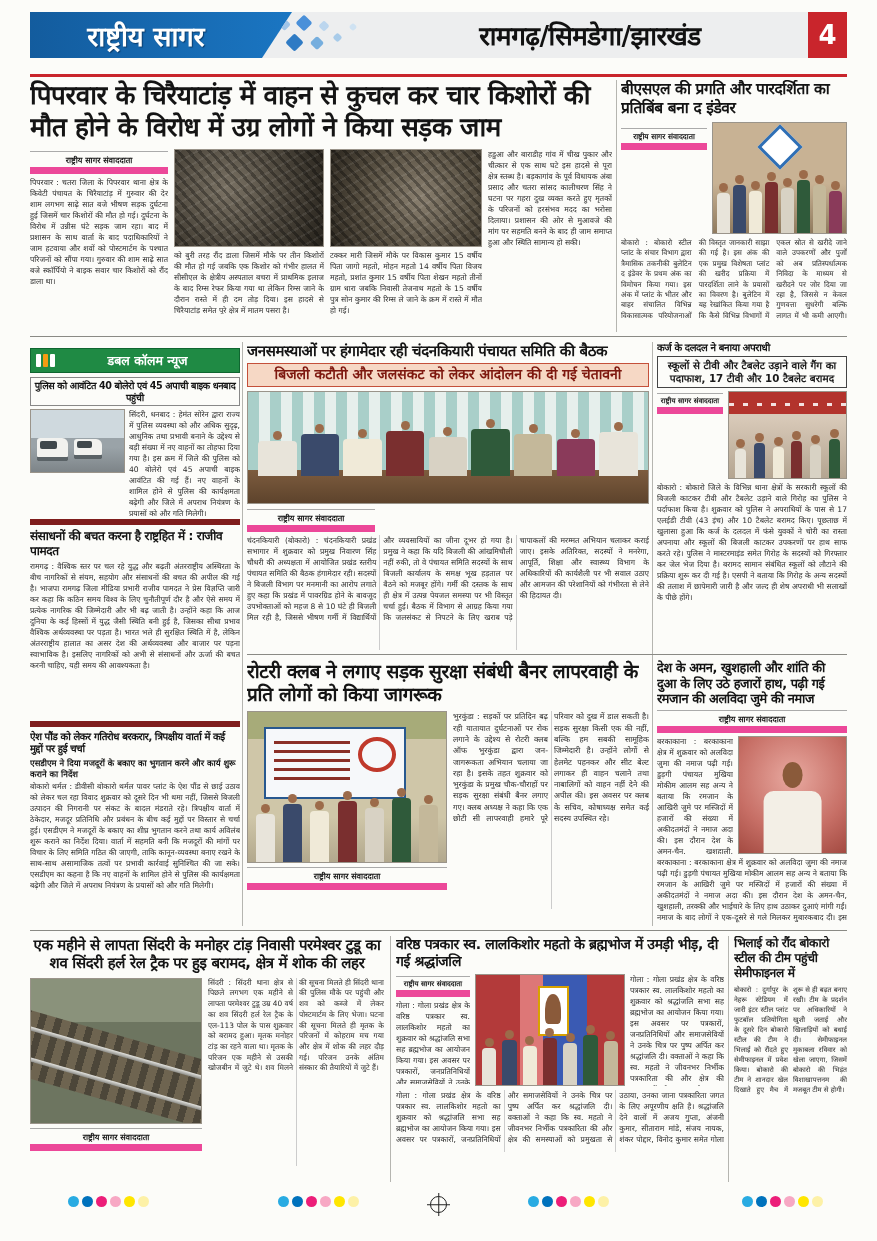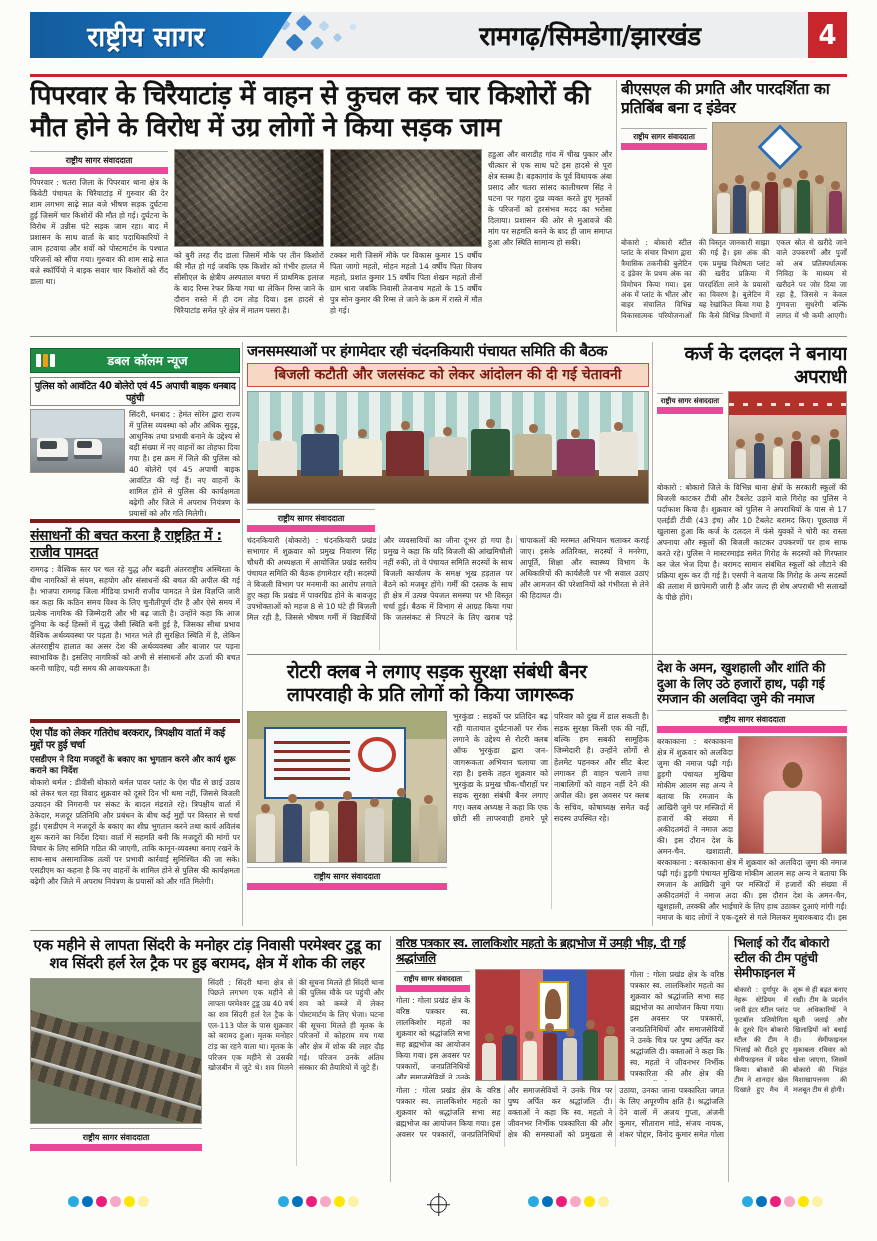--- a/index.html
+++ b/index.html
@@ -84,21 +84,21 @@
   .ph-brahm{background:linear-gradient(90deg,#b33a3a 0 30%,#d77 30% 45%,#3a5ab3 45% 75%,#b33a3a 75%);}
   .ph-brahm .frame{position:absolute;left:42%;top:10%;width:18%;height:42%;background:#fff;border:2px solid #d8a200;}
   .ph-brahm .frame:before{content:"";position:absolute;left:20%;top:12%;width:60%;height:66%;background:#8a5a3a;border-radius:50% 50% 20% 20%;}
   .ph-brahm .crowd{height:55%;}
   
   .dcn-bar{display:flex;align-items:center;gap:6px;background:#1f8a44;border:1px solid #0f6630;padding:3px 5px;}
   .dcn-flag{display:flex;gap:2px;}
   .dcn-flag span{width:5px;height:13px;background:#fff;border-radius:1px;}
   .dcn-flag span:nth-child(2){background:#f39c12;}
   .dcn-title{flex:1;text-align:center;color:#fff;font-size:12.5px;font-weight:800;}
-  .dcn-art{border-bottom:4px solid #7f1d1d;padding:4px 0;overflow:hidden;}
+  .dcn-art{border-bottom:6px solid #7f1d1d;padding:4px 0;overflow:hidden;}
   
   .greenbox{border:2px solid #2e8b46;outline:1px solid #2e8b46;outline-offset:1px;
             padding:4px;font-size:9px;font-weight:800;text-align:center;line-height:1.35;color:#12391e;background:#fff;}
   
   .dots{position:absolute;display:flex;gap:3px;}
   .dot{width:11px;height:11px;border-radius:50%;display:inline-block;}
   .crosshair{position:absolute;left:430px;top:1196px;width:15px;height:15px;border:1.5px solid #222;border-radius:50%;}
   .crosshair:before{content:"";position:absolute;left:50%;top:-4px;bottom:-4px;width:1.5px;background:#222;transform:translateX(-50%);}
   .crosshair:after{content:"";position:absolute;top:50%;left:-4px;right:-4px;height:1.5px;background:#222;transform:translateY(-50%);}
   .cols2{column-count:2;column-gap:6px;}
@@ -208,21 +208,21 @@
     </div>
     <div class="dcn-art" style="height:138px;">
       <div class="hl" style="font-size:9.6px;border:1px solid #888;padding:2px 3px;text-align:center;">पुलिस को आवंटित 40 बोलेरो एवं 45 अपाची बाइक धनबाद पहुंची</div>
       <div class="photo ph-veh" style="float:left;width:95px;height:64px;margin:3px 4px 1px 0;">
         <span class="van v1"></span>
         <span class="van v2"></span>
       </div>
       <div class="body" style="margin-top:3px;">सिंदरी, धनबाद : हेमंत सोरेन द्वारा राज्य में पुलिस व्यवस्था को और अधिक सुदृढ़, आधुनिक तथा प्रभावी बनाने के उद्देश्य से बड़ी संख्या में नए वाहनों का तोहफा दिया गया है। इस क्रम में जिले की पुलिस को 40 बोलेरो एवं 45 अपाची बाइक आवंटित की गई हैं। नए वाहनों के शामिल होने से पुलिस की कार्यक्षमता बढ़ेगी और जिले में अपराध नियंत्रण के प्रयासों को और गति मिलेगी।</div>
     </div>
     <div class="dcn-art" style="height:188px;">
-      <div class="hl" style="font-size:14px;text-decoration:underline;">संसाधनों की बचत करना है राष्ट्रहित में : राजीव पामदत</div>
+      <div class="hl" style="font-size:12px;">संसाधनों की बचत करना है राष्ट्रहित में : राजीव पामदत</div>
       <div class="body" style="margin-top:3px;">रामगढ़ : वैश्विक स्तर पर चल रहे युद्ध और बढ़ती अंतरराष्ट्रीय अस्थिरता के बीच नागरिकों से संयम, सहयोग और संसाधनों की बचत की अपील की गई है। भाजपा रामगढ़ जिला मीडिया प्रभारी राजीव पामदत ने प्रेस विज्ञप्ति जारी कर कहा कि कठिन समय विश्व के लिए चुनौतीपूर्ण दौर है और ऐसे समय में प्रत्येक नागरिक की जिम्मेदारी और भी बढ़ जाती है। उन्होंने कहा कि आज दुनिया के कई हिस्सों में युद्ध जैसी स्थिति बनी हुई है, जिसका सीधा प्रभाव वैश्विक अर्थव्यवस्था पर पड़ता है। भारत भले ही सुरक्षित स्थिति में है, लेकिन अंतरराष्ट्रीय हालात का असर देश की अर्थव्यवस्था और बाजार पर पड़ना स्वाभाविक है। इसलिए नागरिकों को अभी से संसाधनों और ऊर्जा की बचत करनी चाहिए, यही समय की आवश्यकता है।</div>
     </div>
     <div class="dcn-art" style="height:228px;border-bottom:none;">
       <div class="hl" style="font-size:10px;">ऐश पौंड को लेकर गतिरोध बरकरार, त्रिपक्षीय वार्ता में कई मुद्दों पर हुई चर्चा</div>
       <div style="font-size:8.4px;font-weight:800;margin:2px 0;">एसडीएम ने दिया मजदूरों के बकाए का भुगतान करने और कार्य शुरू कराने का निर्देश</div>
       <div class="body">बोकारो थर्मल : डीवीसी बोकारो थर्मल पावर प्लांट के ऐश पौंड से छाई उठाव को लेकर चल रहा विवाद शुक्रवार को दूसरे दिन भी थमा नहीं, जिससे बिजली उत्पादन की निगरानी पर संकट के बादल मंडराते रहे। त्रिपक्षीय वार्ता में ठेकेदार, मजदूर प्रतिनिधि और प्रबंधन के बीच कई मुद्दों पर विस्तार से चर्चा हुई। एसडीएम ने मजदूरों के बकाए का शीघ्र भुगतान करने तथा कार्य अविलंब शुरू कराने का निर्देश दिया। वार्ता में सहमति बनी कि मजदूरों की मांगों पर विचार के लिए समिति गठित की जाएगी, ताकि कानून-व्यवस्था बनाए रखने के साथ-साथ असामाजिक तत्वों पर प्रभावी कार्रवाई सुनिश्चित की जा सके। एसडीएम का कहना है कि नए वाहनों के शामिल होने से पुलिस की कार्यक्षमता बढ़ेगी और जिले में अपराध नियंत्रण के प्रयासों को और गति मिलेगी।</div>
     </div>
   </div>
   <div class="vrule" style="left:242px;top:342px;height:584px;"></div>
 
@@ -273,21 +273,22 @@
     <div style="display:flex;gap:6px;margin-top:3px;">
       <div style="width:128px;flex:none;">
         <div class="byline">राष्ट्रीय सागर संवाददाता</div>
       </div>
     </div>
     <div class="body cols3 colrule" style="height:122px;margin-top:-14px;padding-top:14px;">चंदनकियारी (बोकारो) : चंदनकियारी प्रखंड सभागार में शुक्रवार को प्रमुख निवारण सिंह चौधरी की अध्यक्षता में आयोजित प्रखंड स्तरीय पंचायत समिति की बैठक हंगामेदार रही। सदस्यों ने बिजली विभाग पर मनमानी का आरोप लगाते हुए कहा कि प्रखंड में पावरग्रिड होने के बावजूद उपभोक्ताओं को महज 8 से 10 घंटे ही बिजली मिल रही है, जिससे भीषण गर्मी में विद्यार्थियों और व्यवसायियों का जीना दूभर हो गया है। प्रमुख ने कहा कि यदि बिजली की आंखमिचौली नहीं रुकी, तो वे पंचायत समिति सदस्यों के साथ बिजली कार्यालय के समक्ष भूख हड़ताल पर बैठने को मजबूर होंगे। गर्मी की दस्तक के साथ ही क्षेत्र में उत्पन्न पेयजल समस्या पर भी विस्तृत चर्चा हुई। बैठक में विभाग से आग्रह किया गया कि जलसंकट से निपटने के लिए खराब पड़े चापाकलों की मरम्मत अभियान चलाकर कराई जाए। इसके अतिरिक्त, सदस्यों ने मनरेगा, आपूर्ति, शिक्षा और स्वास्थ्य विभाग के अधिकारियों की कार्यशैली पर भी सवाल उठाए और आमजन की परेशानियों को गंभीरता से लेने की हिदायत दी।</div>
   </div>
   <div class="vrule" style="left:652px;top:342px;height:584px;"></div>
 
   <div class="art" style="left:657px;top:342px;width:190px;height:308px;">
-    <div class="hl" style="font-size:19px;text-align:right;">कर्ज के दलदल ने बनाया अपराधी</div>
+    <div class="hl" style="font-size:10px;text-align:left;">कर्ज के दलदल ने बनाया अपराधी</div>
+    <div class="subbox" style="font-size:10.3px;margin-top:2px;">स्कूलों से टीवी और टैबलेट उड़ाने वाले गैंग का पदाफाश, 17 टीवी और 10 टैबलेट बरामद</div>
     <div style="display:flex;gap:5px;margin-top:3px;">
       <div style="width:66px;flex:none;">
         <div class="byline" style="font-size:7px;white-space:normal;">राष्ट्रीय सागर संवाददाता</div>
       </div>
       <div class="photo ph-pol" style="flex:1;height:88px;">
         <span class="ban"></span>
         <div class="crowd">
             <span class="person" style="--c: #e8e4da; height: 78%;">
               <i></i>
               <b></b>
@@ -314,21 +315,21 @@
             </span>
           </div>
       </div>
     </div>
     <div class="body" style="height:140px;margin-top:3px;">बोकारो : बोकारो जिले के विभिन्न थाना क्षेत्रों के सरकारी स्कूलों की बिजली काटकर टीवी और टैबलेट उड़ाने वाले गिरोह का पुलिस ने पर्दाफाश किया है। शुक्रवार को पुलिस ने अपराधियों के पास से 17 एलईडी टीवी (43 इंच) और 10 टैबलेट बरामद किए। पूछताछ में खुलासा हुआ कि कर्ज के दलदल में फंसे युवकों ने चोरी का रास्ता अपनाया और स्कूलों की बिजली काटकर उपकरणों पर हाथ साफ करते रहे। पुलिस ने मास्टरमाइंड समेत गिरोह के सदस्यों को गिरफ्तार कर जेल भेज दिया है। बरामद सामान संबंधित स्कूलों को लौटाने की प्रक्रिया शुरू कर दी गई है। एसपी ने बताया कि गिरोह के अन्य सदस्यों की तलाश में छापेमारी जारी है और जल्द ही शेष अपराधी भी सलाखों के पीछे होंगे।</div>
   </div>
 
   <div class="hrule" style="left:247px;top:654px;width:600px;"></div>
 
   <div class="art" style="left:247px;top:660px;width:402px;height:264px;">
-    <div class="hl" style="font-size:19px;margin-left:40px;">रोटरी क्लब ने लगाए सड़क सुरक्षा संबंधी बैनर लापरवाही के प्रति लोगों को किया जागरूक</div>
+    <div class="hl" style="font-size:19px;">रोटरी क्लब ने लगाए सड़क सुरक्षा संबंधी बैनर लापरवाही के प्रति लोगों को किया जागरूक</div>
     <div style="display:flex;gap:6px;margin-top:5px;">
       <div style="width:200px;flex:none;">
         <div class="photo ph-rot" style="width:100%;height:152px;">
           <span class="ban"></span>
           <div class="crowd">
               <span class="person" style="--c: #e8e4da; height: 78%;">
                 <i></i>
                 <b></b>
               </span>
               <span class="person" style="--c: #3a4a6b; height: 91%;">
@@ -390,21 +391,21 @@
           <span class="r r2"></span>
         </div>
         <div class="byline" style="margin-top:4px;">राष्ट्रीय सागर संवाददाता</div>
       </div>
       <div class="body cols2 colrule" style="flex:1;height:188px;font-size:7.4px;">सिंदरी : सिंदरी थाना क्षेत्र से पिछले लगभग एक महीने से लापता परमेश्वर टुडू उम्र 40 वर्ष का शव सिंदरी हर्ल रेल ट्रैक के एल-113 पोल के पास शुक्रवार को बरामद हुआ। मृतक मनोहर टांड़ का रहने वाला था। मृतक के परिजन एक महीने से उसकी खोजबीन में जुटे थे। शव मिलने की सूचना मिलते ही सिंदरी थाना की पुलिस मौके पर पहुंची और शव को कब्जे में लेकर पोस्टमार्टम के लिए भेजा। घटना की सूचना मिलते ही मृतक के परिजनों में कोहराम मच गया और क्षेत्र में शोक की लहर दौड़ गई। परिजन उनके अंतिम संस्कार की तैयारियों में जुटे हैं।</div>
     </div>
   </div>
   <div class="vrule" style="left:390px;top:936px;height:246px;"></div>
 
   <div class="art" style="left:396px;top:936px;width:328px;height:246px;">
-    <div class="hl" style="font-size:12px;text-decoration:underline;">वरिष्ठ पत्रकार स्व. लालकिशोर महतो के ब्रह्मभोज में उमड़ी भीड़, दी गई श्रद्धांजलि</div>
+    <div class="hl" style="font-size:14px;">वरिष्ठ पत्रकार स्व. लालकिशोर महतो के ब्रह्मभोज में उमड़ी भीड़, दी गई श्रद्धांजलि</div>
     <div style="display:flex;gap:5px;margin-top:4px;">
       <div style="width:74px;flex:none;">
         <div class="byline" style="font-size:7px;white-space:normal;">राष्ट्रीय सागर संवाददाता</div>
         <div class="body" style="height:84px;">गोला : गोला प्रखंड क्षेत्र के वरिष्ठ पत्रकार स्व. लालकिशोर महतो का शुक्रवार को श्रद्धांजलि सभा सह ब्रह्मभोज का आयोजन किया गया। इस अवसर पर पत्रकारों, जनप्रतिनिधियों और समाजसेवियों ने उनके चित्र पर पुष्प अर्पित कर श्रद्धांजलि दी। वक्ताओं ने कहा कि स्व. महतो ने जीवनभर निर्भीक पत्रकारिता की और क्षेत्र की समस्याओं को प्रमुखता से उठाया, उनका जाना पत्रकारिता जगत के लिए अपूरणीय क्षति है। श्रद्धांजलि देने वालों में अजय गुप्ता, अंजनी कुमार, सीताराम मांडे, संजय नायक, शंकर पोद्दार, विनोद कुमार समेत गोला मध्य क्षेत्र के जिला परिषद सदस्य एवं अनेक गणमान्य लोग शामिल थे।</div>
       </div>
       <div class="photo ph-brahm" style="width:150px;flex:none;height:112px;">
         <span class="frame"></span>
         <div class="crowd">
             <span class="person" style="--c: #e8e4da; height: 78%;">
               <i></i>

